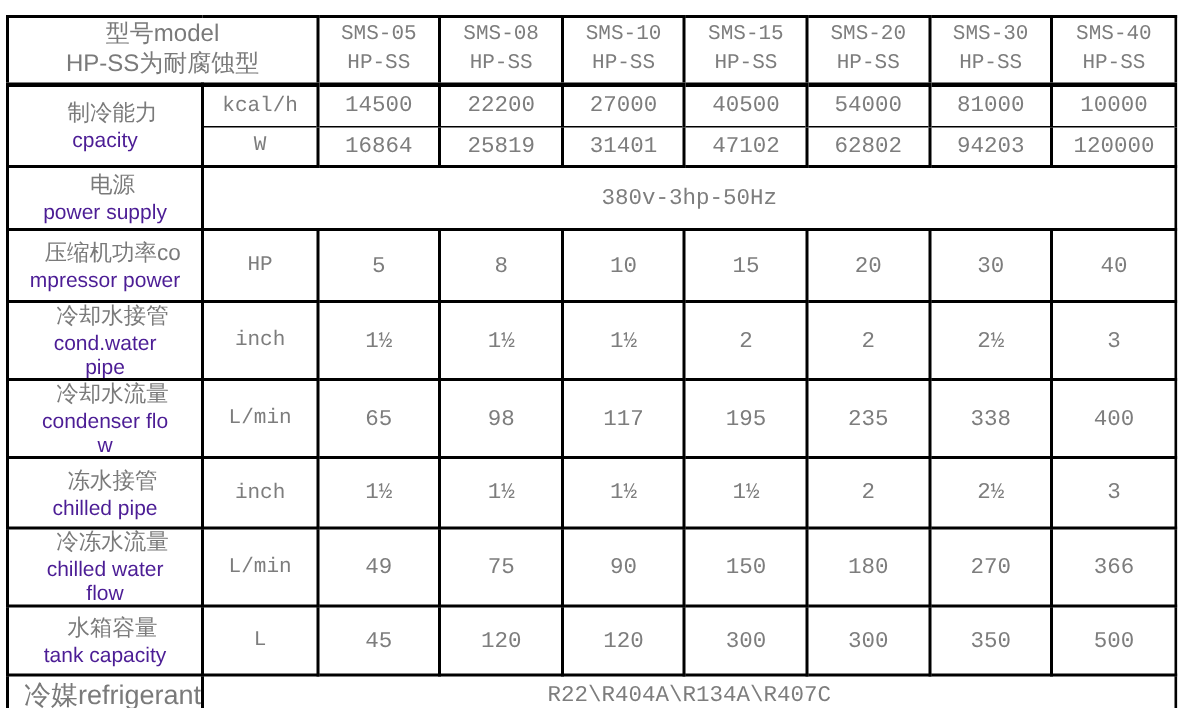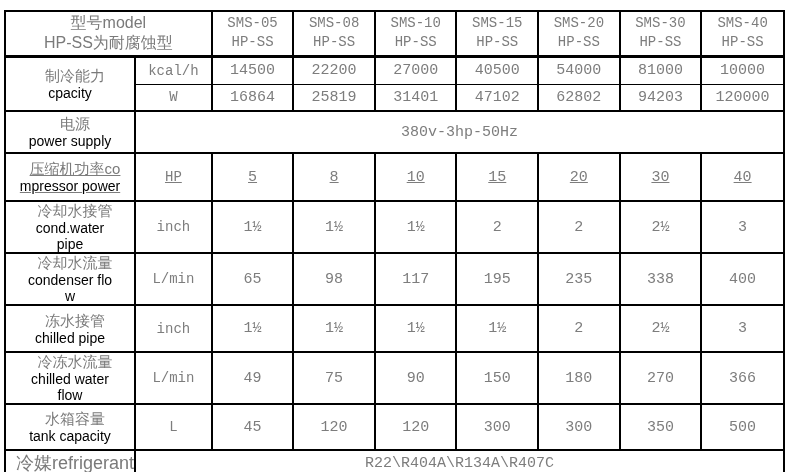--- a/index.html
+++ b/index.html
@@ -44,37 +44,37 @@
     font-size: 15px;
     line-height: 18px;
     padding-left: 10px;
     color: #7a7a7a;
     white-space: nowrap;
   }
   .lab-en {
     font-size: 14px;
     line-height: 16px;
     text-align: center;
-    color: #000000;
+    color: #4c1d95;
     white-space: nowrap;
   }
   .lab-single {
     font-size: 18px;
     padding-left: 10px;
     color: #7a7a7a;
     white-space: nowrap;
     text-align: left;
   }
 
   
   tr.r-head   { height: 45px; }
   tr.r-kcal   { height: 28px; margin-left: 16px; }
   tr.r-watt   { height: 27px; }
   tr.r-ps     { height: 42px; }
-  tr.r-comp   { height: 48px; text-decoration: underline; }
+  tr.r-comp   { height: 48px; }
   tr.r-cpipe  { height: 47px; }
   tr.r-cflow  { height: 50px; }
   tr.r-chpipe { height: 47px; margin-top: 44px; }
   tr.r-chflow { height: 52px; }
   tr.r-tank   { height: 46px; margin-top: 44px; }
   tr.r-ref    { height: 26px; }
 </style>
 </head>
 <body>
 

